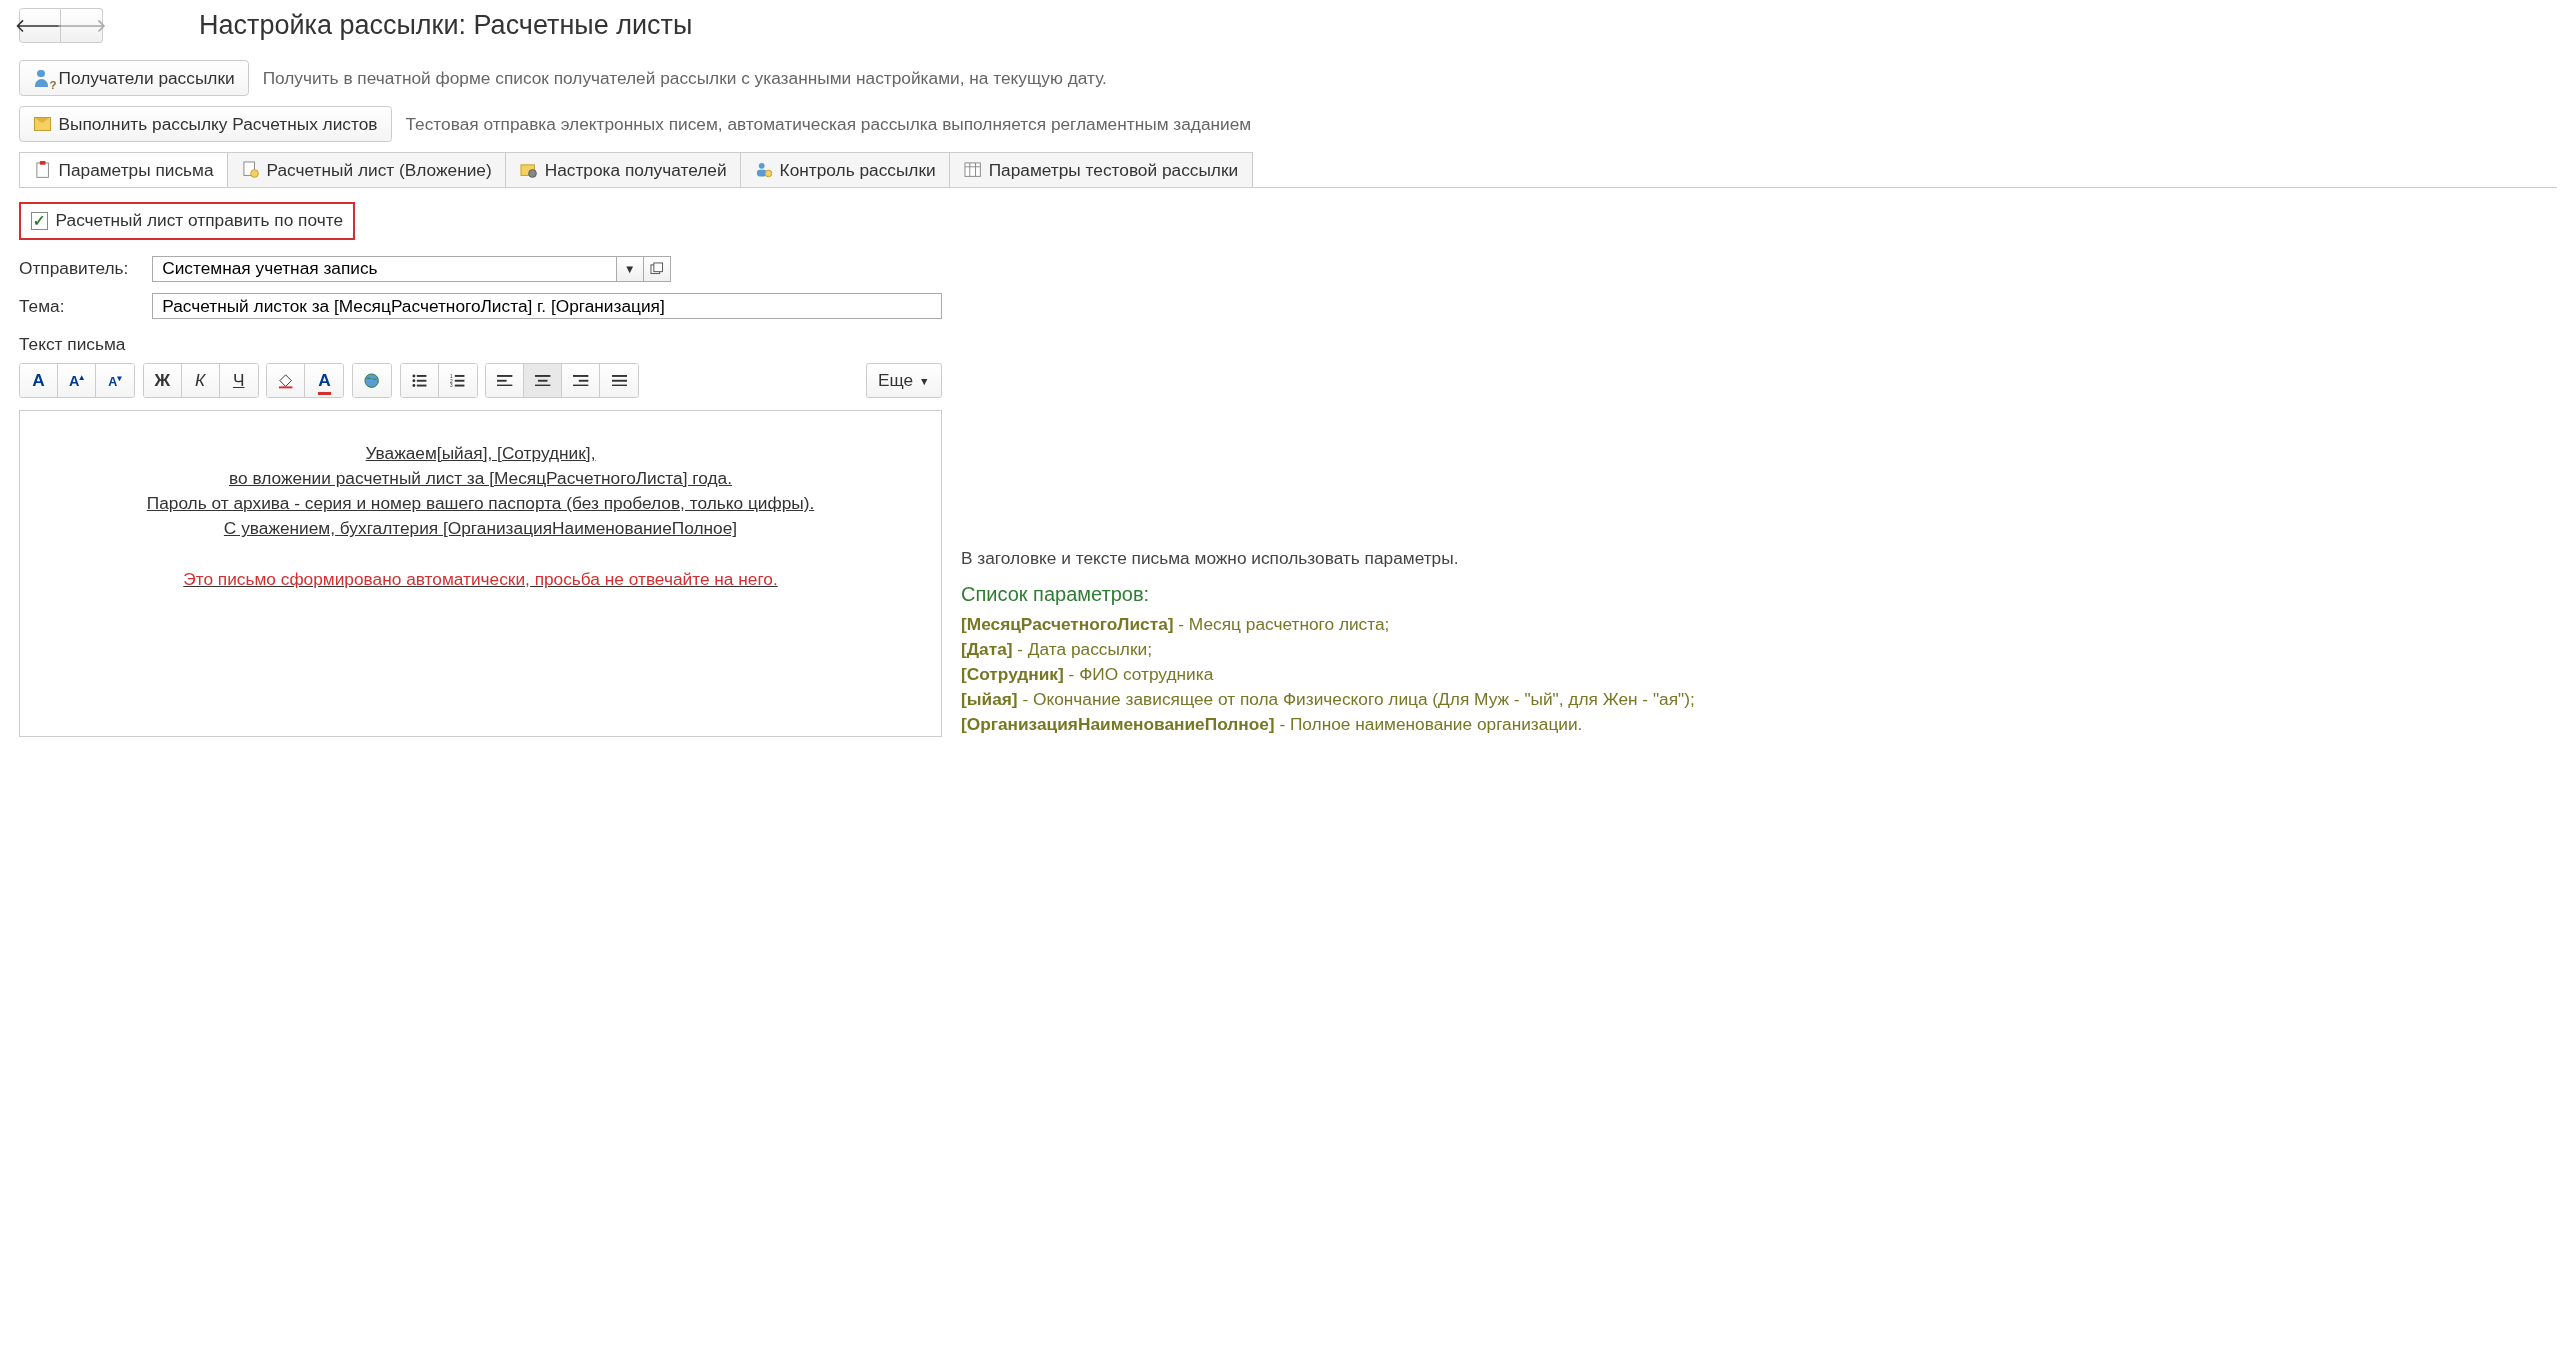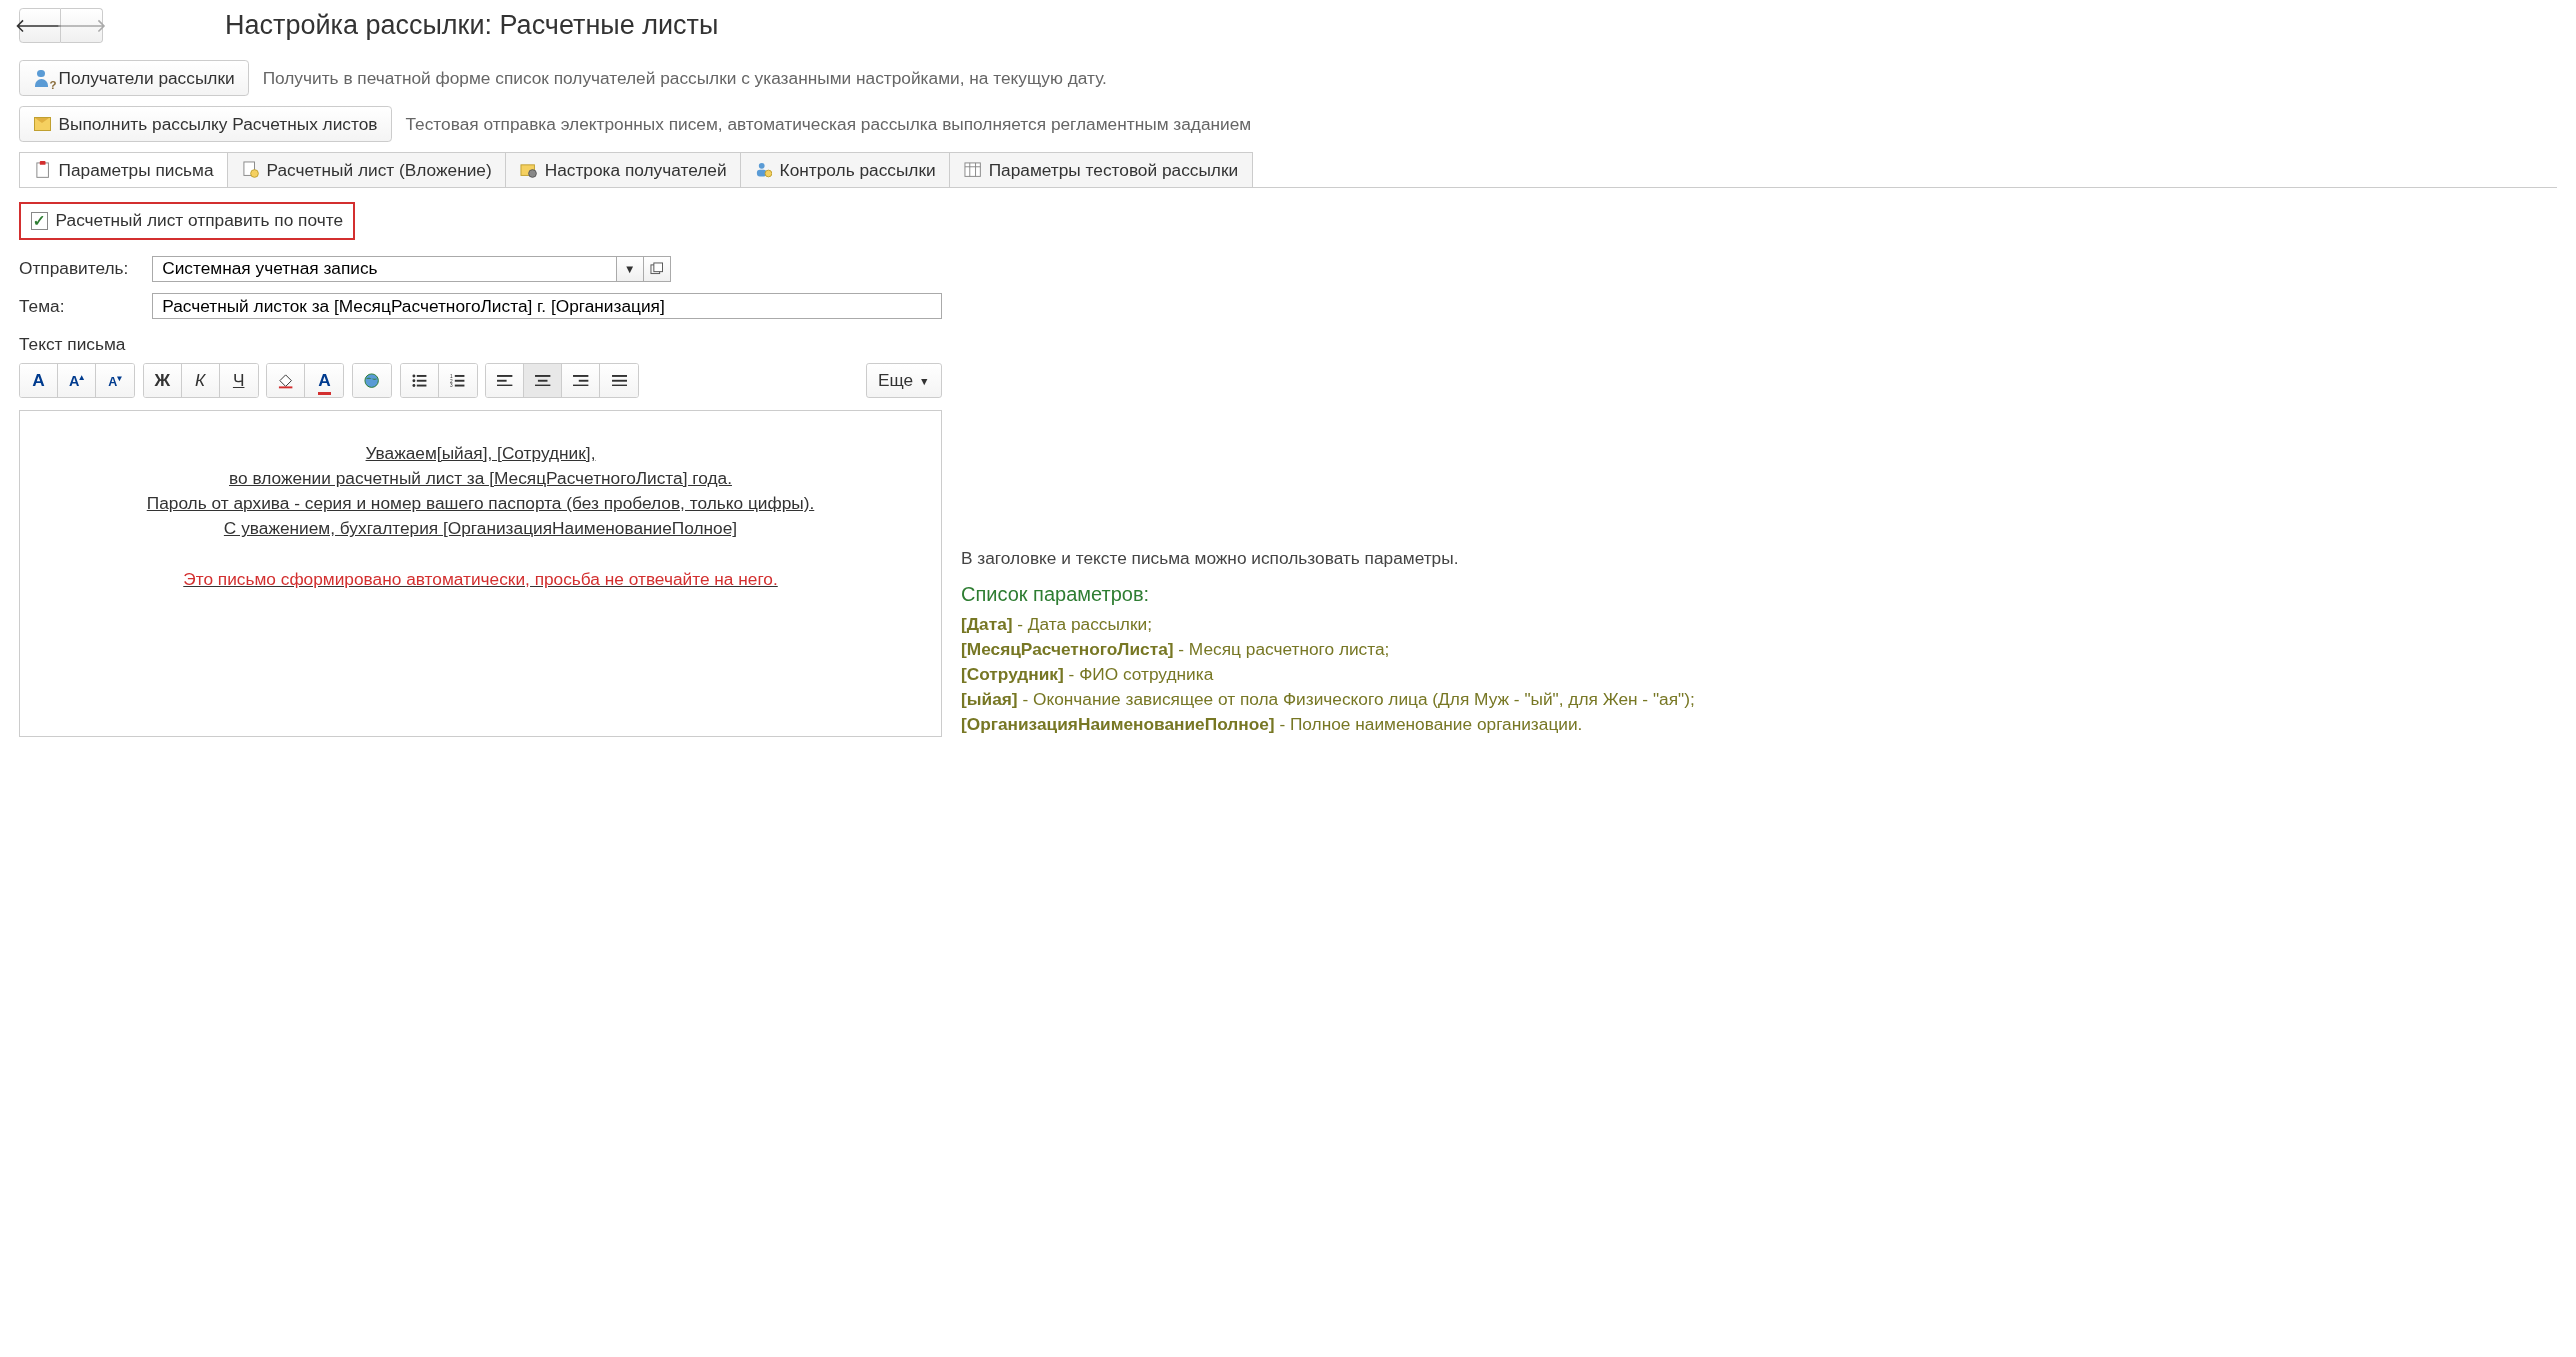--- a/index.html
+++ b/index.html
@@ -2,21 +2,21 @@
 <html><head>
 <meta charset="utf-8">
 <style>
 * { box-sizing: border-box; margin: 0; padding: 0; }
 body { font-family: Arial, sans-serif; font-size: 17.3px; color: #333; background: #fff; padding: 7.7px 19px; }
 .header-row { display: flex; align-items: center; gap: 19px; margin-bottom: 17.3px; }
 .nav-btns { display: flex; gap: 0; }
 .nav-btn { width: 42px; height: 35px; border: 1px solid #ccc; background: linear-gradient(#fff,#f0f0f0); display: flex; align-items: center; justify-content: center; cursor: pointer; font-size: 19px; }
 .nav-btn:first-child { border-radius: 3.8px 0 0 3.8px; }
 .nav-btn:last-child { border-radius: 0 3.8px 3.8px 0; border-left: none; color: #aaa; }
-.page-title { font-size: 27px; font-weight: normal; margin-left: 103px; }
+.page-title { font-size: 27px; font-weight: normal; margin-left: 77px; }
 .action-row { display: flex; align-items: center; gap: 13.5px; margin-bottom: 9.6px; }
 .action-btn { border: 1px solid #ccc; border-radius: 3.8px; background: linear-gradient(#fff,#f4f4f4); padding: 6.7px 13.5px; display: flex; align-items: center; gap: 7.7px; cursor: pointer; font-size: 17.3px; }
 .action-desc { color: #666; line-height: 1.3; }
 .icon-person { width: 17.3px; height: 17.3px; display: inline-block; position: relative; }
 .icon-person::before { content:''; position:absolute; top:0; left:3.8px; width:7.7px; height:7.7px; border-radius:50%; background:#5a9bd5; }
 .icon-person::after { content:''; position:absolute; bottom:0; left:1px; width:13.5px; height:7.7px; border-radius:6.7px 6.7px 0 0; background:#5a9bd5; }
 .icon-q { position:absolute; right:-5.8px; bottom:-3.8px; font-size:11.5px; color:#8a6d3b; font-weight:bold; }
 .icon-mail { width:17.3px; height:13.5px; background:#f5d060; border:1px solid #c0a030; position:relative; }
 .icon-mail::before { content:''; position:absolute; top:0; left:0; border-left:7.7px solid transparent; border-right:7.7px solid transparent; border-top:5.8px solid #e0b040; }
 .tabs { display: flex; border-bottom: 1px solid #ccc; margin-top: 5.8px; }
@@ -256,22 +256,22 @@
         <div>С уважением, бухгалтерия [ОрганизацияНаименованиеПолное]</div>
         <br>
         <div class="red">Это письмо сформировано автоматически, просьба не отвечайте на него.</div>
       </div>
     </div>
 
     <div class="right-col">
       <div class="hint">В заголовке и тексте письма можно использовать параметры.</div>
       <div class="param-title">Список параметров:</div>
       <div class="param-list">
+        <div><b>[МесяцРасчетногоЛиста]</b><span> - Месяц расчетного листа;</span></div>
         <div><b>[Дата]</b><span> - Дата рассылки;</span></div>
-        <div><b>[МесяцРасчетногоЛиста]</b><span> - Месяц расчетного листа;</span></div>
         <div><b>[Сотрудник]</b><span> - ФИО сотрудника</span></div>
         <div><b>[ыйая]</b><span> - Окончание зависящее от пола Физического лица (Для Муж - "ый", для Жен - "ая");</span></div>
         <div><b>[ОрганизацияНаименованиеПолное]</b><span> - Полное наименование организации.</span></div>
       </div>
     </div>
   </div>
 </div>
 
 
 </body></html>

